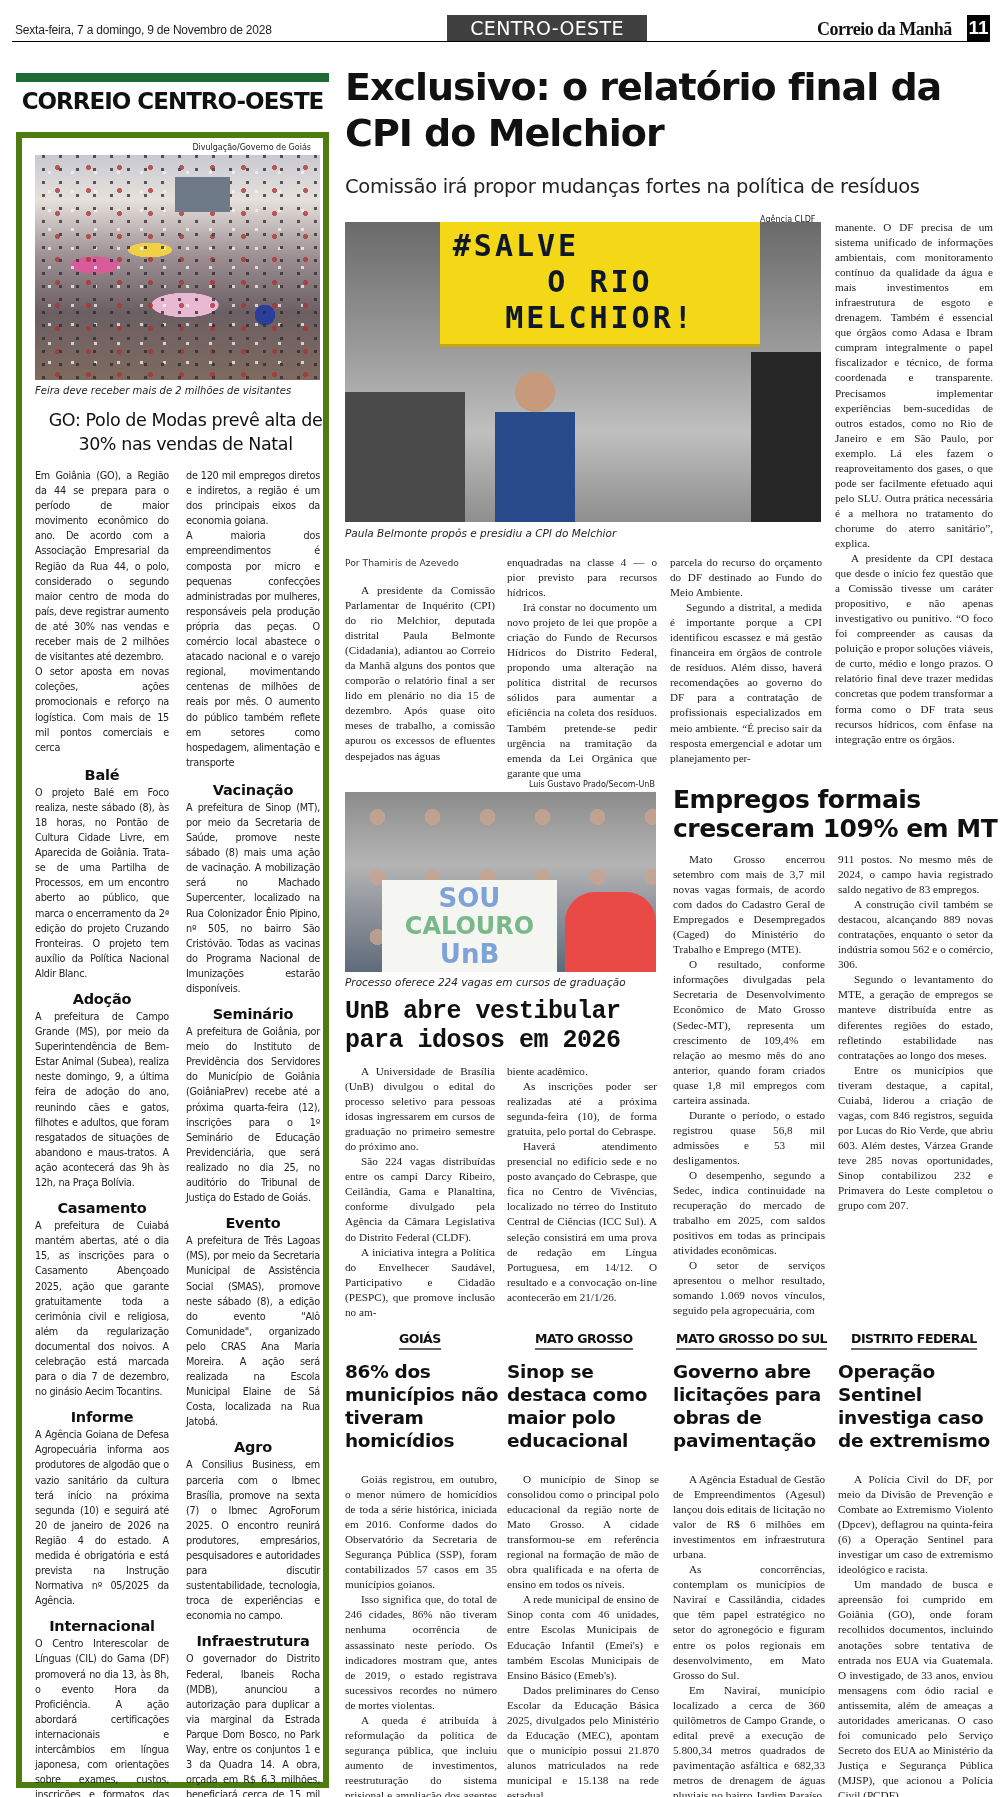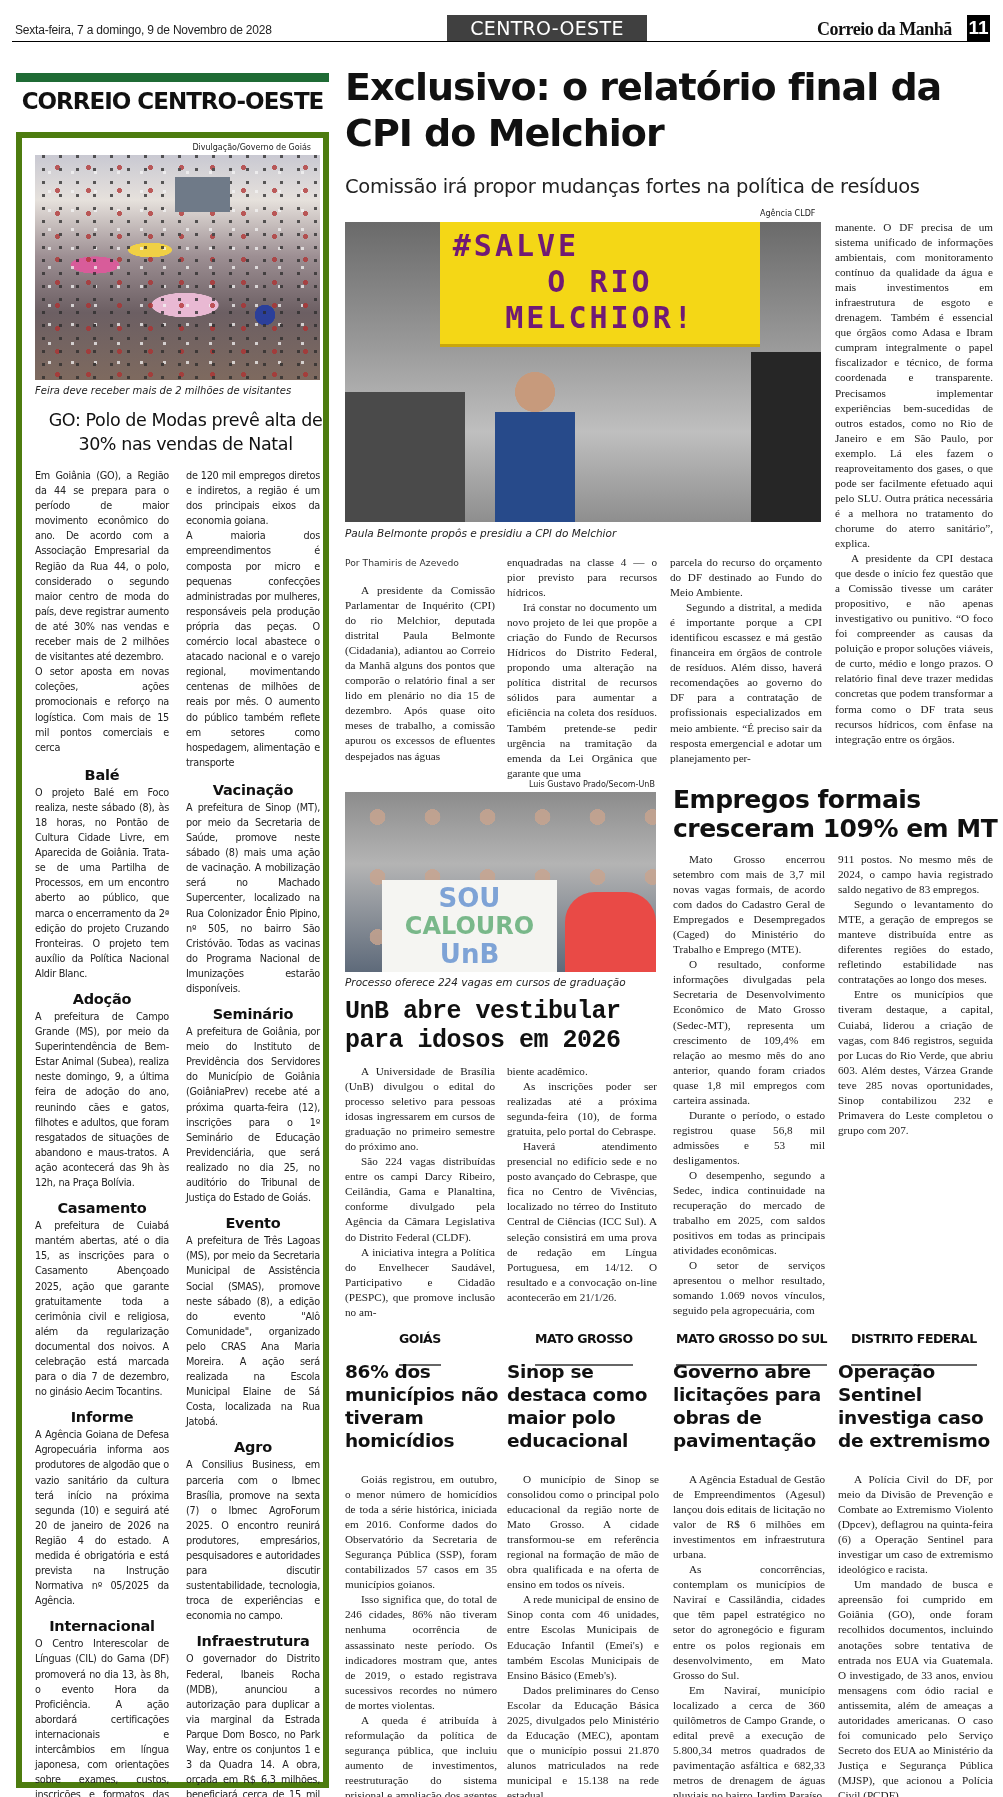--- a/index.html
+++ b/index.html
@@ -40,25 +40,25 @@
   .brief-col { position: absolute; top: 0; width: 134px; }
   .brief-col.left { left: 0; }
   .brief-col.right { left: 151px; }
   .brief p { font-family: "DejaVu Sans", sans-serif; font-size: 9.7px; line-height: 15.1px; text-align: justify; color: #222; letter-spacing: -0.25px; }
   .brief h3 { font-family: "DejaVu Sans", sans-serif; font-size: 14.5px; font-weight: bold; text-align: center; margin: 10px 0 2px; letter-spacing: -0.2px; }
   .brief p + p { margin-top: 0; }
 
   
   .main-headline { position: absolute; left: 345px; top: 64px; width: 650px; font-family: "DejaVu Sans", sans-serif; font-size: 38px; line-height: 46px; letter-spacing: -1px; font-weight: 600; }
   .main-deck { position: absolute; left: 345px; top: 175px; font-family: "DejaVu Sans", sans-serif; font-size: 19.5px; color: #222; letter-spacing: -0.3px; }
-  .main-credit { position: absolute; left: 760px; top: 209px; }
+  .main-credit { position: absolute; left: 760px; top: 215px; }
   .main-photo { position: absolute; left: 345px; top: 222px; width: 476px; height: 300px; overflow: hidden;
     background: linear-gradient(180deg, #6a6a6a 0%, #989898 40%, #bfbfbf 70%, #8e8e8e 100%); }
   .banner { position: absolute; left: 95px; top: 0; width: 320px; height: 125px; background: #f4d716; border-bottom: 3px solid #c9a70c; }
-  .banner span { display: block; text-align: center; font-family: "DejaVu Sans Mono", monospace; font-weight: bold; color: #701a75; font-size: 30px; line-height: 36px; letter-spacing: 3px; }
+  .banner span { display: block; text-align: center; font-family: "DejaVu Sans Mono", monospace; font-weight: bold; color: #0f172a; font-size: 30px; line-height: 36px; letter-spacing: 3px; }
   .banner .b1 { margin-top: 6px; }
   .speaker { position: absolute; left: 150px; top: 140px; width: 80px; height: 160px; background: radial-gradient(circle 22px at 40px 30px, #c79a7c 90%, transparent 92%), linear-gradient(180deg, transparent 50px, #274a8a 50px); }
   .desk-left { position: absolute; left: 0; top: 170px; width: 120px; height: 130px; background: #4a4a4a; }
   .desk-right { position: absolute; right: 0; top: 130px; width: 70px; height: 170px; background: #262626; }
   .main-caption { position: absolute; left: 345px; top: 527px; font-family: "DejaVu Sans", sans-serif; font-style: italic; font-size: 10.5px; color: #222; }
   .byline { position: absolute; left: 345px; top: 557px; font-family: "DejaVu Sans", sans-serif; font-size: 9.2px; color: #333; }
 
   .col { position: absolute; }
   .col p { font-family: "Liberation Serif", serif; font-size: 11.2px; line-height: 15.05px; text-align: justify; text-indent: 16px; color: #1a1a1a; hyphens: auto; }
   .col p.noindent { text-indent: 0; }
@@ -84,21 +84,21 @@
   .unb-headline { position: absolute; left: 345px; top: 997px; width: 330px; font-family: Liberation Mono, monospace; font-size: 25px; line-height: 29px; letter-spacing: -0.5px; }
   .u1 { left: 345px; top: 1064px; width: 150px; }
   .u2 { left: 507px; top: 1064px; width: 150px; }
 
   
   .emp-headline { position: absolute; left: 673px; top: 785px; width: 330px; font-family: "DejaVu Sans", sans-serif; font-size: 25px; line-height: 29px; letter-spacing: -0.5px; }
   .e1 { left: 673px; top: 852px; width: 152px; }
   .e2 { left: 838px; top: 852px; width: 155px; }
 
   
-  .region { position: absolute; top: 1331px; font-family: "DejaVu Sans", sans-serif; font-weight: bold; font-size: 12.5px; letter-spacing: -0.5px; border-bottom: 2px solid #666; padding-bottom: 18px; }
+  .region { position: absolute; top: 1331px; font-family: "DejaVu Sans", sans-serif; font-weight: bold; font-size: 12.5px; letter-spacing: -0.5px; border-bottom: 2px solid #666; padding-bottom: 2px; }
   .bh { position: absolute; top: 1360px; width: 160px; font-family: "DejaVu Sans", sans-serif; font-size: 18.5px; line-height: 23px; letter-spacing: -0.3px; }
   .bcol { top: 1472px; }
   .b1 { left: 345px; width: 152px; }
   .b2 { left: 507px; width: 152px; }
   .b3 { left: 673px; width: 152px; }
   .b4 { left: 838px; width: 155px; }
 </style>
 </head>
 <body>
 
@@ -212,20 +212,21 @@
 <h2 class="emp-headline">Empregos formais cresceram 109% em MT</h2>
 <div class="col e1">
   <p>Mato Grosso encerrou setembro com mais de 3,7 mil novas vagas formais, de acordo com dados do Cadastro Geral de Empregados e Desempregados (Caged) do Ministério do Trabalho e Emprego (MTE).</p>
   <p>O resultado, conforme informações divulgadas pela Secretaria de Desenvolvimento Econômico de Mato Grosso (Sedec-MT), representa um crescimento de 109,4% em relação ao mesmo mês do ano anterior, quando foram criados quase 1,8 mil empregos com carteira assinada.</p>
   <p>Durante o período, o estado registrou quase 56,8 mil admissões e 53 mil desligamentos.</p>
   <p>O desempenho, segundo a Sedec, indica continuidade na recuperação do mercado de trabalho em 2025, com saldos positivos em todas as principais atividades econômicas.</p>
   <p>O setor de serviços apresentou o melhor resultado, somando 1.069 novos vínculos, seguido pela agropecuária, com</p>
 </div>
 <div class="col e2">
   <p class="noindent">911 postos. No mesmo mês de 2024, o campo havia registrado saldo negativo de 83 empregos.</p>
+  <p>A construção civil também se destacou, alcançando 889 novas contratações, enquanto o setor da indústria somou 562 e o comércio, 306.</p>
   <p>Segundo o levantamento do MTE, a geração de empregos se manteve distribuída entre as diferentes regiões do estado, refletindo estabilidade nas contratações ao longo dos meses.</p>
   <p>Entre os municípios que tiveram destaque, a capital, Cuiabá, liderou a criação de vagas, com 846 registros, seguida por Lucas do Rio Verde, que abriu 603. Além destes, Várzea Grande teve 285 novas oportunidades, Sinop contabilizou 232 e Primavera do Leste completou o grupo com 207.</p>
 </div>
 
 <span class="region" style="left:399px">GOIÁS</span>
 <span class="region" style="left:535px">MATO GROSSO</span>
 <span class="region" style="left:676px">MATO GROSSO DO SUL</span>
 <span class="region" style="left:851px">DISTRITO FEDERAL</span>
 
 <h3 class="bh" style="left:345px">86% dos municípios não tiveram homicídios</h3>

